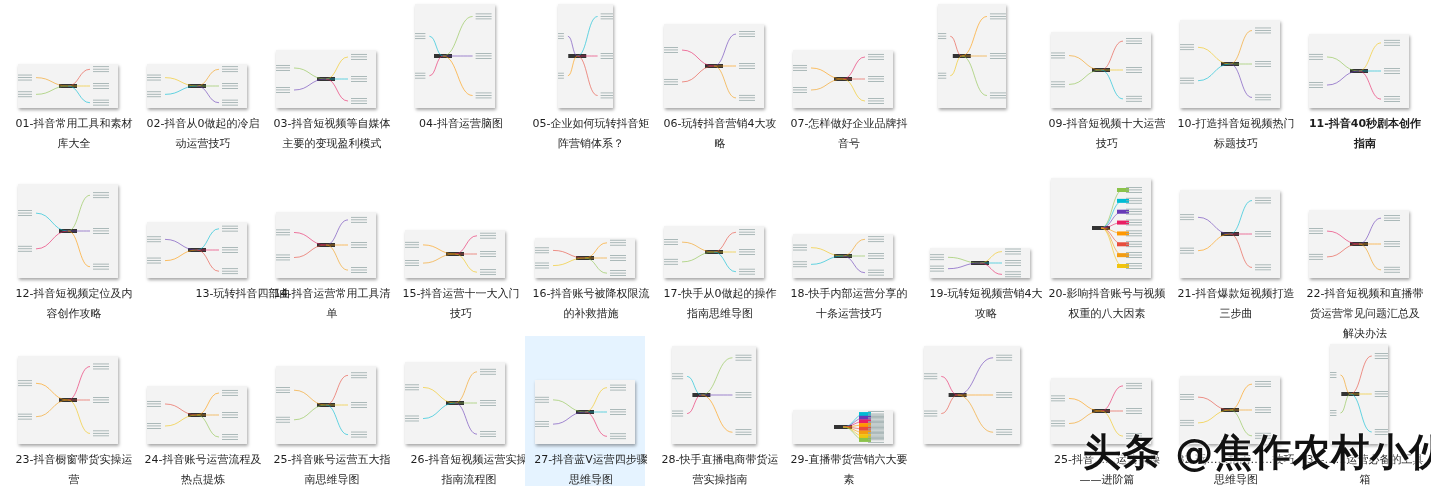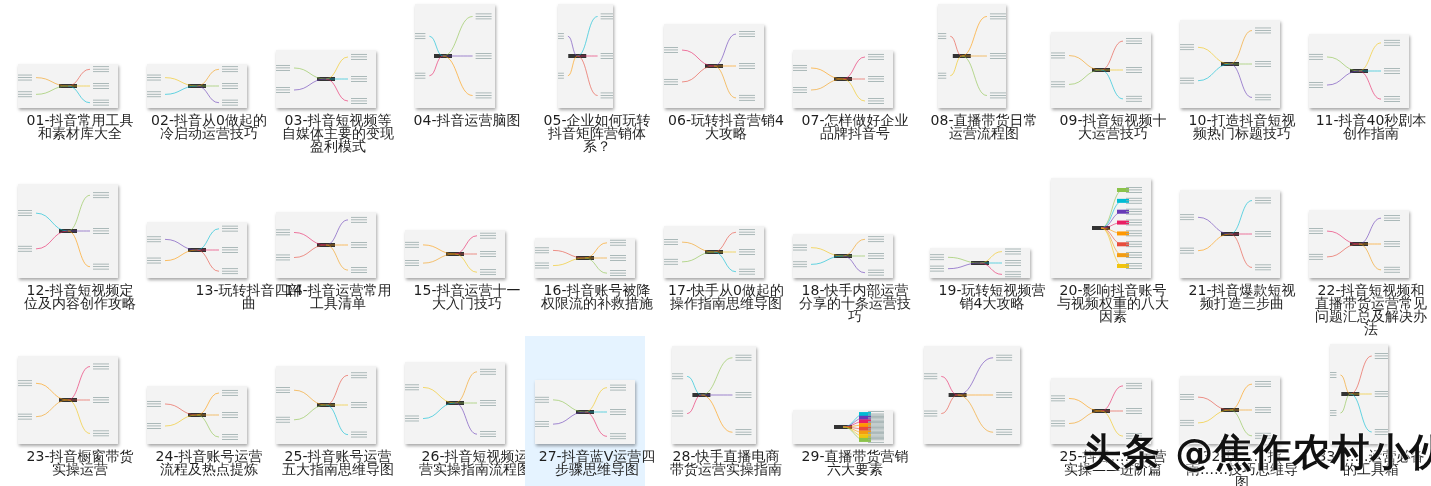--- a/index.html
+++ b/index.html
@@ -4,21 +4,21 @@
 <style>
   html, body { margin:0; padding:0; background:#ffffff; }
   body { width:1431px; height:486px; overflow:hidden; position:relative;
          font-family:"DejaVu Sans","Liberation Sans",sans-serif; }
   .grid { position:absolute; left:0; top:0; width:1431px; height:486px; }
   .tile { position:absolute; width:120px; box-sizing:border-box; }
   .tile.selected { background:#e5f3ff; }
   .thumbbox { position:absolute; left:0; width:120px; display:flex; align-items:flex-end; justify-content:center; }
   .thumb { background:#f3f3f3; box-shadow:1px 2px 3px rgba(0,0,0,0.35); position:relative; overflow:hidden; }
   .thumb svg { position:absolute; left:0; top:0; width:100%; height:100%; }
-  .label { position:absolute; left:12px; width:120px; text-align:center; font-size:14px; line-height:13px; color:#1e1e1e; word-break:break-all; }
+  .label { position:absolute; left:6px; width:120px; text-align:center; font-size:11px; line-height:20px; color:#1e1e1e; word-break:break-all; }
   .watermark { position:absolute; left:1083px; top:430px; font-size:38px; font-weight:bold; color:#111;
                letter-spacing:1px; text-shadow:0 0 2px #fff, 0 0 3px #fff; white-space:nowrap; line-height:44px; }
 </style>
 </head>
 <body>
 
 <div class="grid" id="grid">
     <div class="tile" style="left: 8px; top: 0px; height: 170px;">
       <div class="thumbbox" style="top: 0px; height: 108px;">
         <div class="thumb" style="width: 100px; height: 44px;">
@@ -250,21 +250,20 @@
             <rect x="-7.76" y="68.76" width="16" height="0.8" fill="#9aa"></rect>
             <rect x="-7.76" y="71.26" width="16" height="0.8" fill="#9aa"></rect>
             <rect x="-7.76" y="73.76" width="16" height="0.8" fill="#9aa"></rect>
             <path d="M23.799999999999997 52 C36.379999999999995 52 36.379999999999995 91.52 48.96 91.52" stroke="#8bc34a" stroke-width="0.6" fill="none"></path>
             <rect x="51.96" y="88.52" width="16" height="0.8" fill="#9aa"></rect>
             <rect x="51.96" y="91.02" width="16" height="0.8" fill="#9aa"></rect>
             <rect x="51.96" y="93.52" width="16" height="0.8" fill="#9aa"></rect>
           </svg>
         </div>
       </div>
-      <div class="label" style="top: 114px;">08-直播带货日常运营流程图</div>
     </div>
     <div class="tile" style="left: 1041px; top: 0px; height: 170px;">
       <div class="thumbbox" style="top: 0px; height: 108px;">
         <div class="thumb" style="width: 100px; height: 76px;">
           <svg viewBox="0 0 100 76" preserveAspectRatio="none">
             <rect x="41" y="36" width="18" height="4" fill="#333"></rect>
             <path d="M50 38 C61 38 61 9.12 72 9.12" stroke="#e74c3c" stroke-width="0.6" fill="none"></path>
             <rect x="75" y="6.119999999999999" width="16" height="0.8" fill="#9aa"></rect>
             <rect x="75" y="8.62" width="16" height="0.8" fill="#9aa"></rect>
             <rect x="75" y="11.12" width="16" height="0.8" fill="#9aa"></rect>
@@ -340,21 +339,21 @@
             <rect x="-2" y="48.06" width="16" height="0.8" fill="#9aa"></rect>
             <rect x="-2" y="50.56" width="16" height="0.8" fill="#9aa"></rect>
             <rect x="-2" y="53.06" width="16" height="0.8" fill="#9aa"></rect>
             <path d="M50 37 C61 37 61 65.12 72 65.12" stroke="#e91e63" stroke-width="0.6" fill="none"></path>
             <rect x="75" y="62.120000000000005" width="16" height="0.8" fill="#9aa"></rect>
             <rect x="75" y="64.62" width="16" height="0.8" fill="#9aa"></rect>
             <rect x="75" y="67.12" width="16" height="0.8" fill="#9aa"></rect>
           </svg>
         </div>
       </div>
-      <div class="label" style="top: 114px;">11-抖音40秒剧本创作指南</div>
+      <div class="label" style="top: 114px; font-weight: bold;">11-抖音40秒剧本创作指南</div>
     </div>
     <div class="tile" style="left: 8px; top: 170px; height: 170px;">
       <div class="thumbbox" style="top: 0px; height: 108px;">
         <div class="thumb" style="width: 100px; height: 94px;">
           <svg viewBox="0 0 100 94" preserveAspectRatio="none">
             <rect x="41" y="45" width="18" height="4" fill="#333"></rect>
             <path d="M50 47 C61 47 61 11.28 72 11.28" stroke="#8bc34a" stroke-width="0.6" fill="none"></path>
             <rect x="75" y="8.28" width="16" height="0.8" fill="#9aa"></rect>
             <rect x="75" y="10.78" width="16" height="0.8" fill="#9aa"></rect>
             <rect x="75" y="13.28" width="16" height="0.8" fill="#9aa"></rect>

